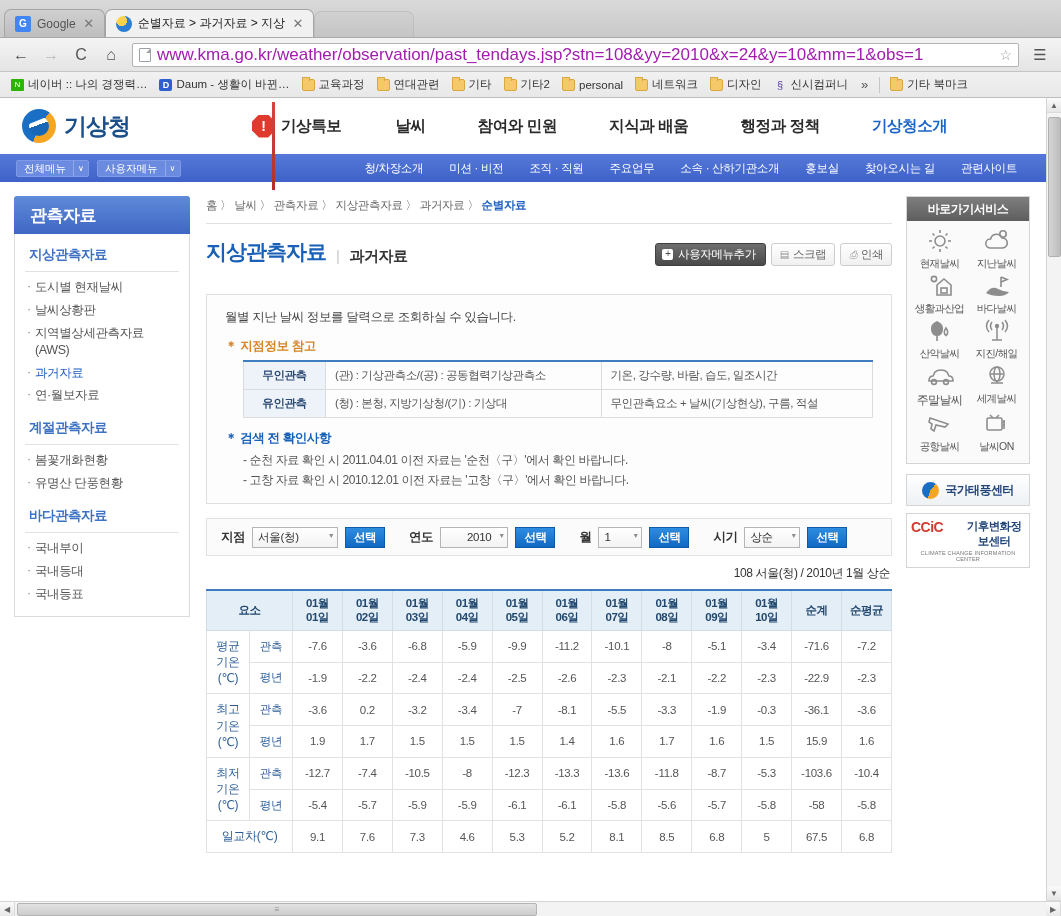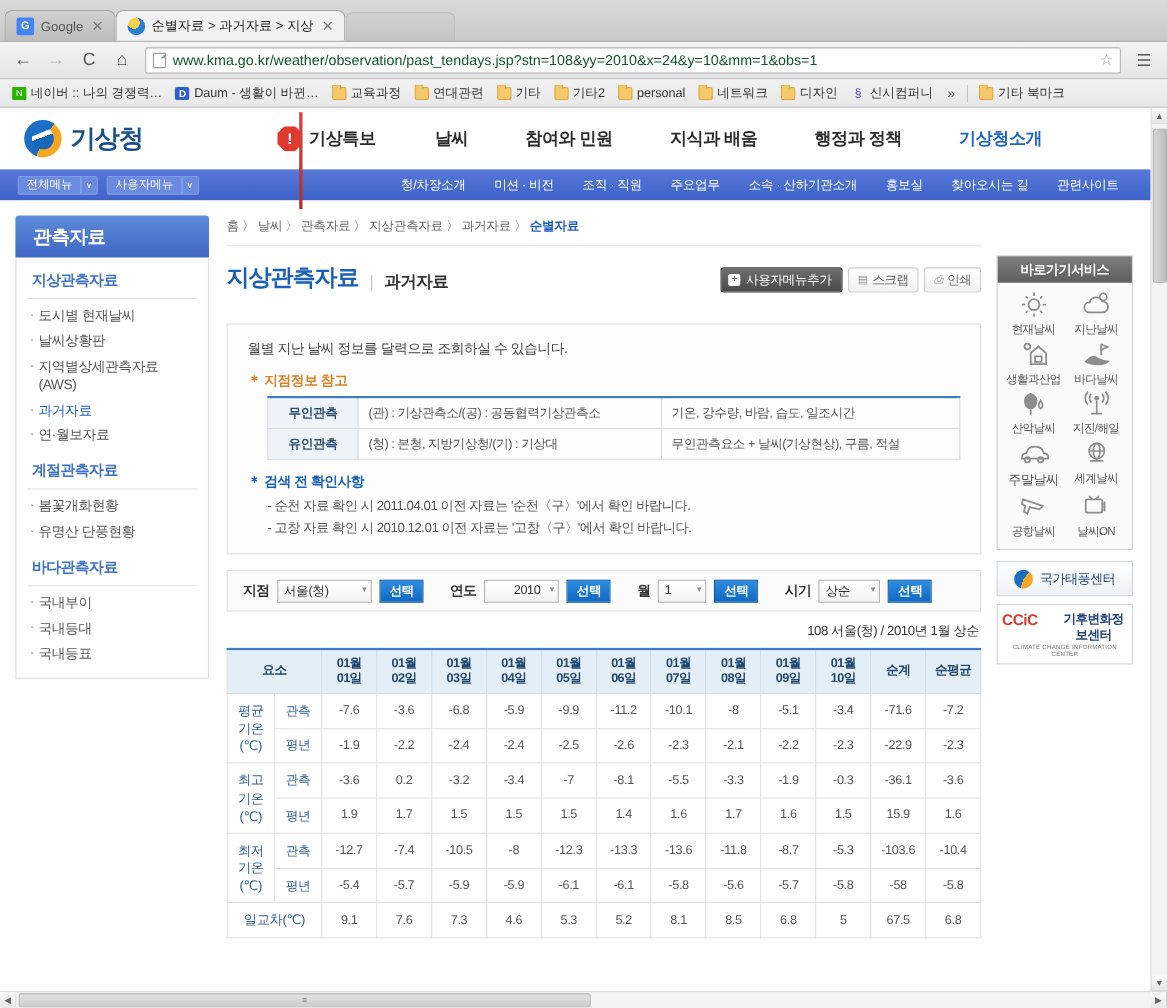--- a/index.html
+++ b/index.html
@@ -112,21 +112,21 @@
     border: 1px solid #9aa0a6;
     border-radius: 1px;
     background: #fff;
     position: relative;
     flex: 0 0 12px;
   }
   .omnibox .pageicon::after {
     content: ""; position: absolute; top: 0; right: 0;
     border-left: 4px solid transparent; border-bottom: 4px solid #9aa0a6;
   }
-  .url { flex: 1 1 auto; font-size: 13px; color: #14532d; white-space: nowrap; overflow: hidden; }
+  .url { flex: 1 1 auto; font-size: 17px; color: #a21caf; white-space: nowrap; overflow: hidden; }
   .star { color: #9b9b9b; font-size: 14px; }
   .menu-hamb { font-size: 15px; color: #555; letter-spacing: 0; }
 
   .bookmarks {
     height: 26px;
     background: linear-gradient(#f1f1f1, #e8e8e8);
     border-bottom: 1px solid #bdbdbd;
     display: flex; align-items: center;
     gap: 2px;
     padding: 0 6px;
@@ -850,21 +850,21 @@
                 <td>6.8</td>
                 <td>5</td>
                 <td>67.5</td>
                 <td>6.8</td>
               </tr>
             </tbody>
           </table>
 
         </div>
 
-        <div style="width:124px;flex:0 0 124px;margin-top:36px;">
+        <div style="width:124px;flex:0 0 124px;">
           <div style="border:1px solid #d5d5d5;background:#fafafa;">
             <div style="height:24px;background:linear-gradient(#7e7e7e,#5e5e5e);color:#fff;font-size:12px;font-weight:bold;display:flex;align-items:center;justify-content:center;letter-spacing:-0.5px;">바로가기서비스</div>
             <div style="display:grid;grid-template-columns:1fr 1fr;gap:2px 0;padding:7px 4px 9px 4px;">
               <div style="text-align:center;">
                 <svg width="30" height="26" viewBox="0 0 30 26">
                     <g stroke="#8d8d8d" stroke-width="1.6" fill="none">
                       <circle cx="15" cy="13" r="5"></circle>
                       <line x1="15" y1="2" x2="15" y2="5"></line>
                       <line x1="15" y1="21" x2="15" y2="24"></line>
                       <line x1="4" y1="13" x2="7" y2="13"></line>
@@ -973,21 +973,21 @@
                       <line x1="17" y1="4" x2="14" y2="7"></line>
                     </g>
                   </svg>
                 <div style="font-size:10.5px;color:#555;letter-spacing:-0.6px;">날씨ON</div>
               </div>
             </div>
           </div>
 
           <div style="margin-top:10px;border:1px solid #d5d5d5;background:linear-gradient(#ffffff,#eef1f5);height:32px;display:flex;align-items:center;justify-content:center;gap:6px;">
             <span style="width:17px;height:17px;border-radius:50%;background:conic-gradient(from 200deg,#1a6fc4 0 55%,#f5a623 55% 100%);"></span>
-            <span style="font-size:12px;font-weight:normal;color:#22457a;letter-spacing:-0.6px;">국가태풍센터</span>
+            <span style="font-size:12px;font-weight:bold;color:#22457a;letter-spacing:-0.6px;">국가태풍센터</span>
           </div>
 
           <div style="margin-top:7px;border:1px solid #d5d5d5;background:#fff;padding:5px 4px;text-align:center;">
             <div style="display:flex;align-items:flex-start;justify-content:center;gap:20px;">
               <span style="font-size:14px;font-weight:bold;color:#d23b2e;letter-spacing:-0.5px;">CCiC</span>
               <span style="font-size:11.5px;font-weight:bold;color:#22457a;letter-spacing:-0.6px;">기후변화정보센터</span>
             </div>
             <div style="font-size:5.6px;color:#777;letter-spacing:0.2px;margin-top:1px;">CLIMATE CHANGE INFORMATION CENTER</div>
           </div>
         </div>

